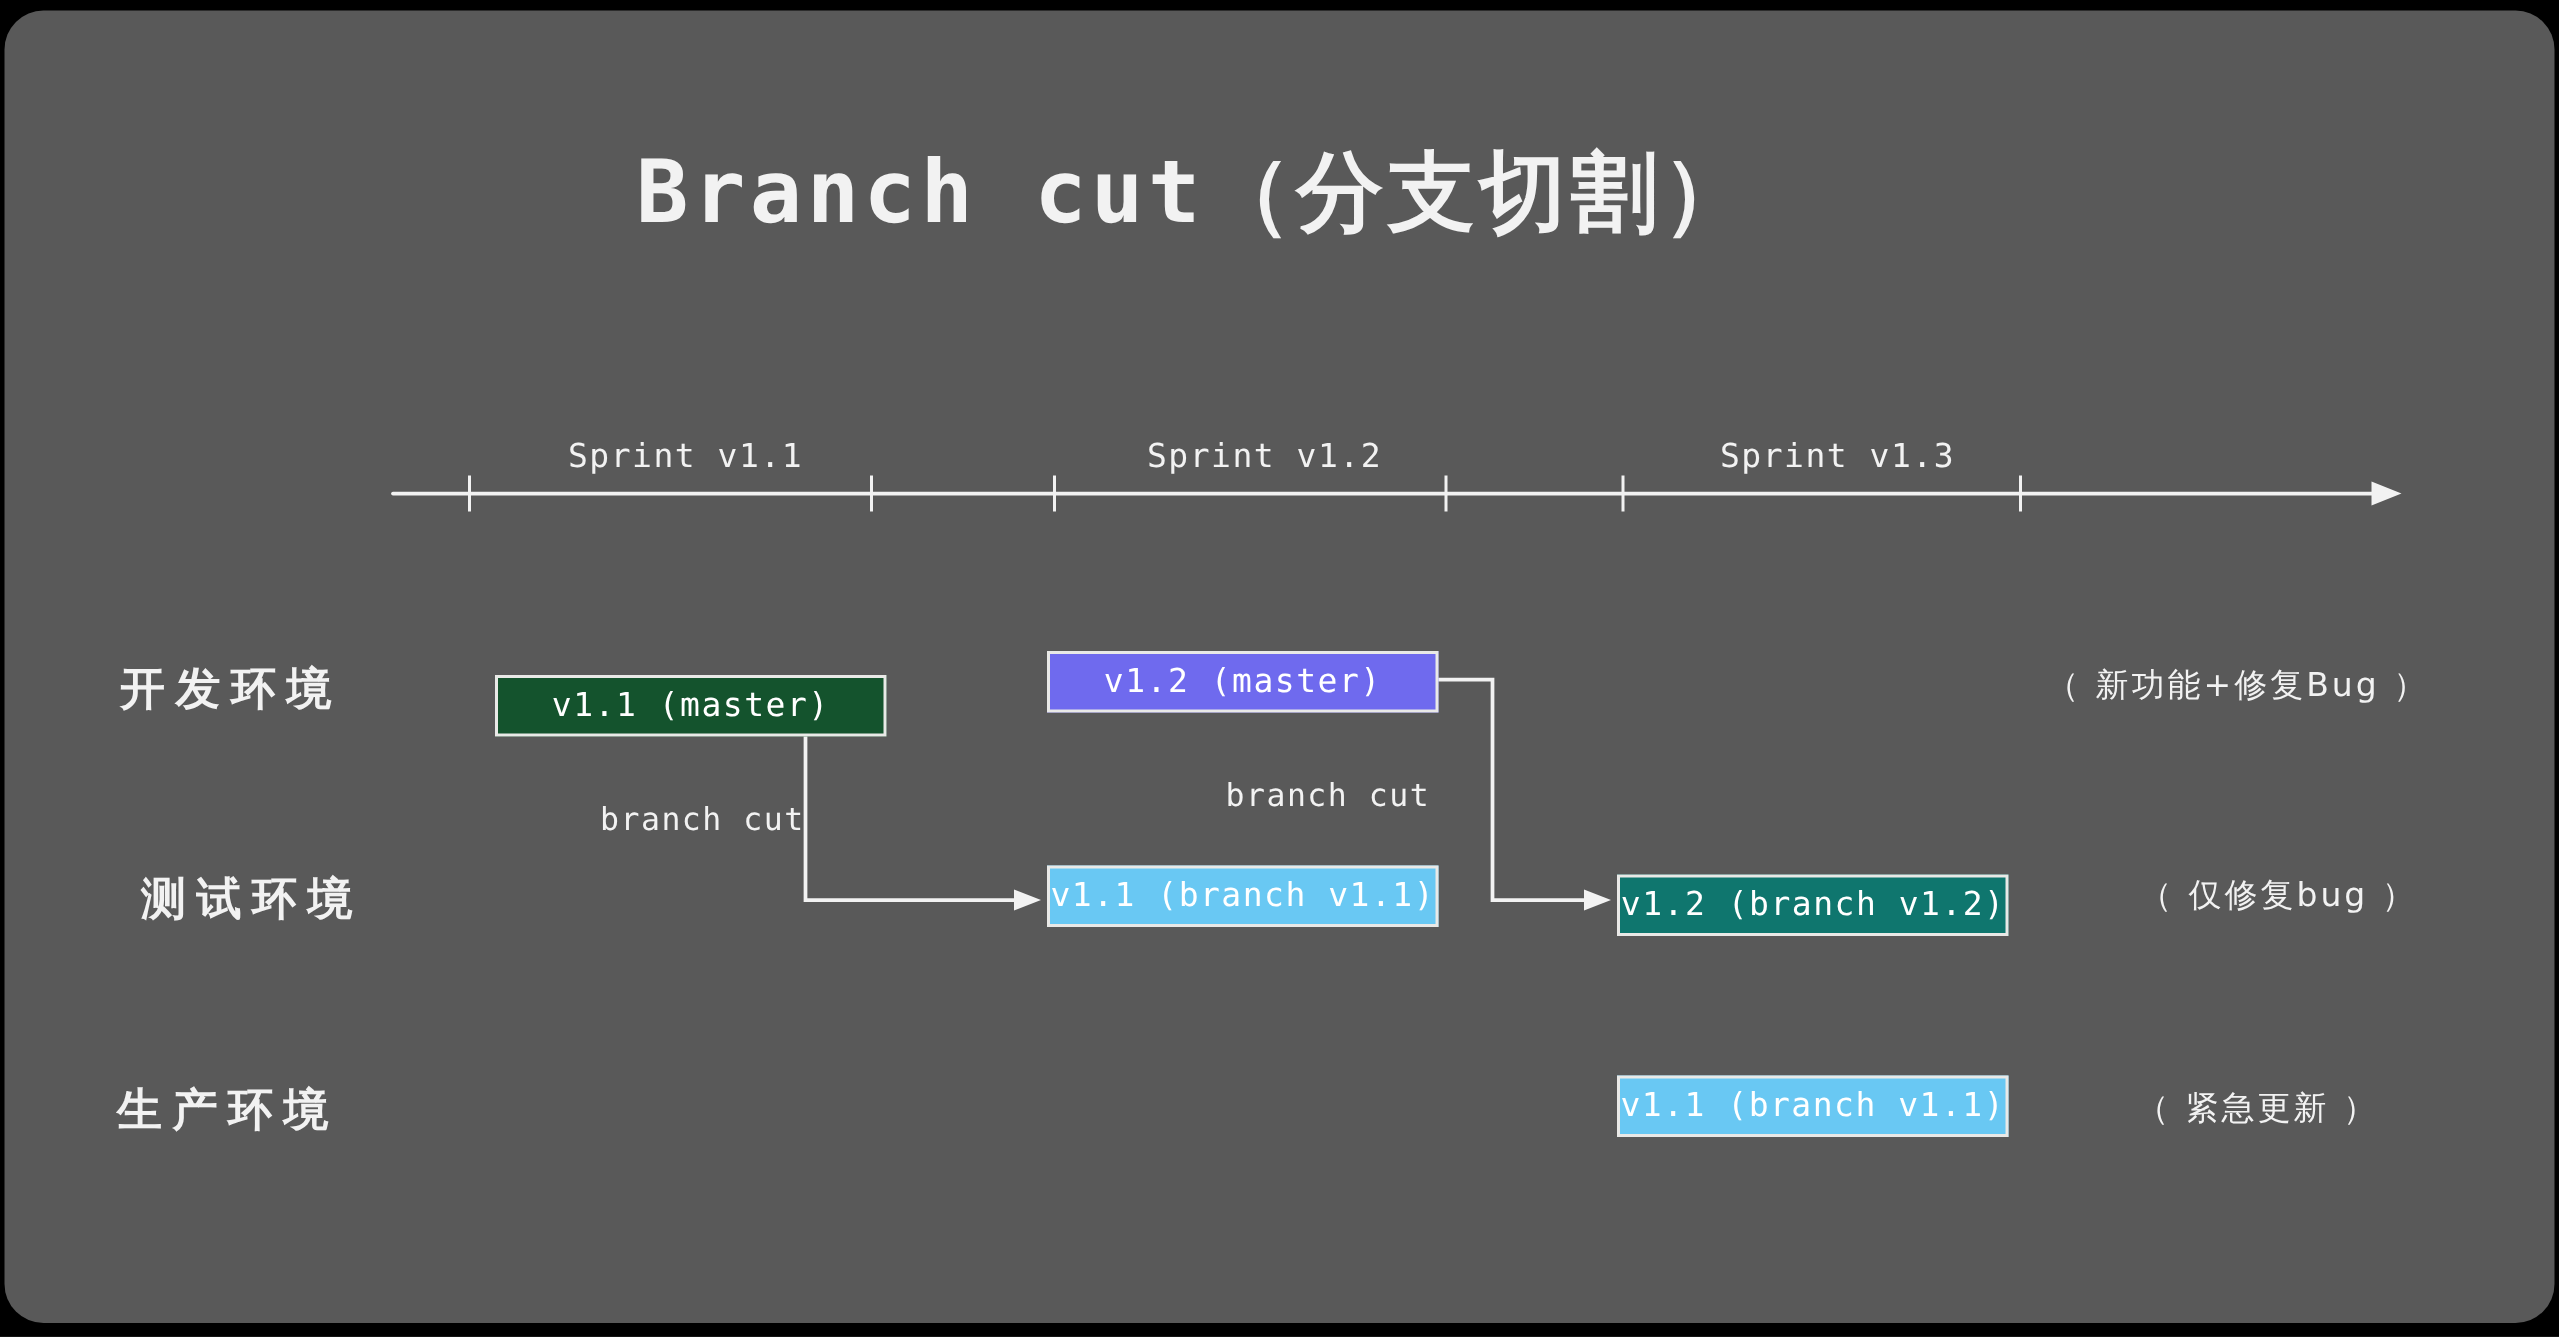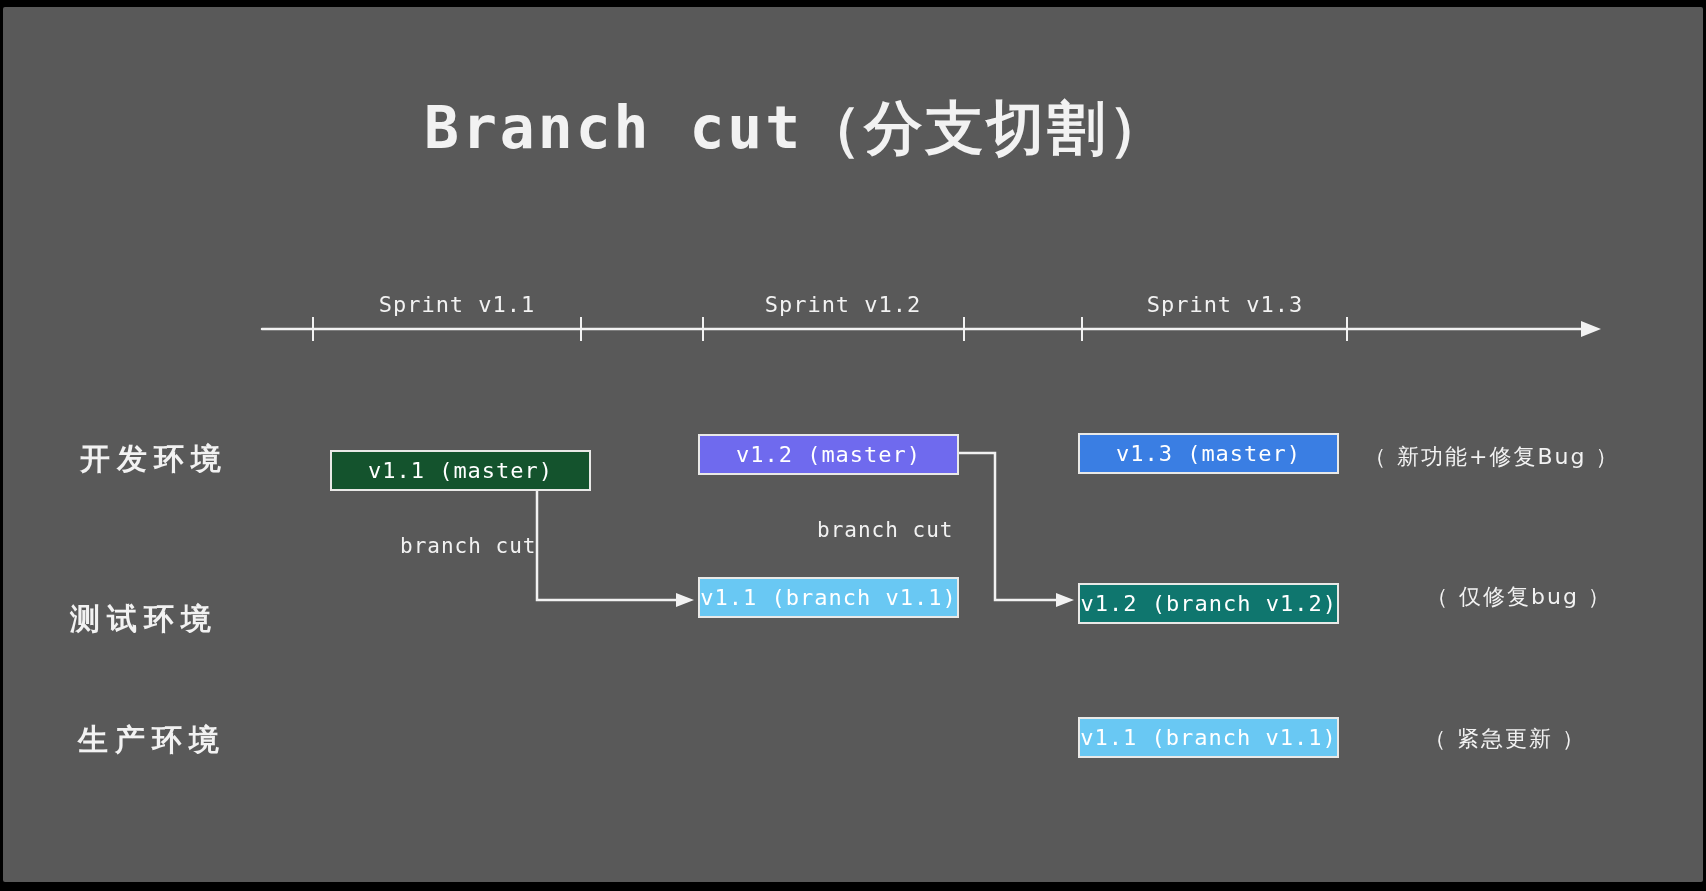--- a/index.html
+++ b/index.html
@@ -1,19 +1,19 @@
 <!DOCTYPE html>
 <html style="--c-bg: #595959; --c-text: #f2f2f2; --c-line: #f2f2f2; --c-border: #e9e9e7;"><head>
 <meta charset="utf-8">
 <style>
   html,body{margin:0;padding:0;background:#000;}
   body{width:1706px;height:891px;position:relative;overflow:hidden;
        font-family:"DejaVu Sans Mono","DejaVu Sans",sans-serif;color:var(--c-text,#f2f2f2);}
   .canvas{position:absolute;left:3px;top:7px;right:3px;bottom:9px;
-          background:var(--c-bg,#595959);border-radius:2px;overflow:hidden;}
+          background:var(--c-bg,#595959);border-radius:26px;overflow:hidden;}
   .layer{position:absolute;left:-3px;top:-7px;width:1706px;height:891px;}
   .abs{position:absolute;white-space:nowrap;}
   .title{font-size:58px;letter-spacing:3px;font-weight:bold;}
   .sprint-label{font-size:22px;letter-spacing:1px;transform:translateX(-50%);margin-left:10px;}
   .row-label{font-size:30px;letter-spacing:7px;font-weight:bold;
              font-family:"DejaVu Sans","Liberation Sans",sans-serif;}
   .vbox{box-sizing:border-box;width:261px;height:41px;border:2px solid var(--c-border,#e9e9e7);
         text-align:center;line-height:37px;font-size:22px;color:#fff;letter-spacing:1px;}
   .conn-label{font-size:21px;letter-spacing:1px;}
   .annotation{font-size:22px;letter-spacing:2px;
@@ -49,26 +49,25 @@
       <polygon class="arrowhead" points="1074,600 1056,593 1056,607"></polygon>
     </svg>
 
     <div class="abs title" style="left:424px;top:90px;">Branch cut（分支切割）</div>
 
     <div class="abs sprint-label" style="left:447px;top:292px;">Sprint v1.1</div>
     <div class="abs sprint-label" style="left:833px;top:292px;">Sprint v1.2</div>
     <div class="abs sprint-label" style="left:1215px;top:292px;text-align:right;">Sprint v1.3</div>
 
     <div class="abs row-label" style="left:80px;top:439px;">开发环境</div>
-    <div class="abs row-label" style="left:70px;top:579px;margin-top:20px;">测试环境</div>
+    <div class="abs row-label" style="left:94px;top:579px;">测试环境</div>
     <div class="abs row-label" style="left:78px;top:720px;">生产环境</div>
 
     <div class="abs vbox" style="left: 318px; top: 450px; background: #14532d; margin-left: 12px;">v1.1 (master)</div>
     <div class="abs vbox" style="left: 698px; top: 434px; background: rgb(111, 106, 238);">v1.2 (master)</div>
-    <div class="abs vbox" style="left: 1078px; top: 433px; background: rgb(58, 126, 227);">v1.3 (master)</div>
 
     <div class="abs vbox" style="left: 698px; top: 577px; background: rgb(105, 200, 243);">v1.1 (branch v1.1)</div>
     <div class="abs vbox" style="left: 1078px; top: 583px; background: #0f766e; text-align: right;">v1.2 (branch v1.2)</div>
 
     <div class="abs vbox" style="left: 1078px; top: 717px; background: rgb(105, 200, 243);">v1.1 (branch v1.1)</div>
 
     <div class="abs conn-label" style="left:400px;top:534px;">branch cut</div>
     <div class="abs conn-label" style="left:817px;top:518px;">branch cut</div>
 
     <div class="abs annotation" style="left:1364px;top:442px;">（ 新功能+修复Bug ）</div>

